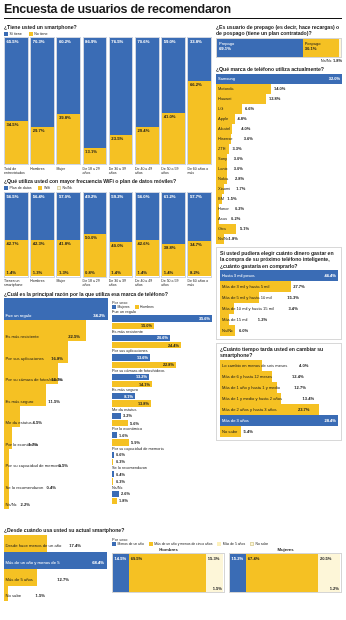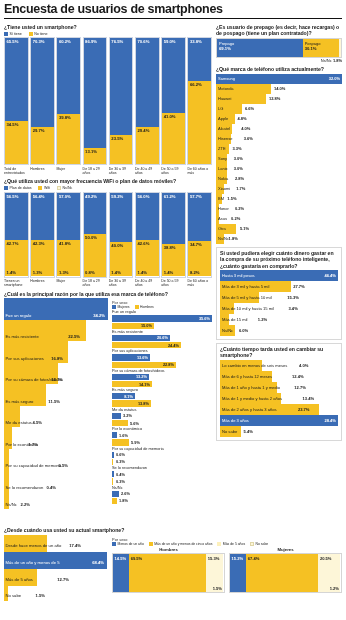--- a/index.html
+++ b/index.html
@@ -107,21 +107,21 @@
 
   .bottom-wrap { display: flex; gap: 5px; margin-top: 2px; }
   .bw-left { width: 104px; }
   .bw-right { width: 232px; }
 </style>
 </head>
 <body>
 
 <div class="page">
 
-  <div class="main-title">Encuesta de usuarios de smartphones</div>
+  <div class="main-title">Encuesta de usuarios de recomendaron</div>
 
   <div class="cols">
 
     <div class="col-left">
 
       <div>
         <div class="qtitle">¿Tiene usted un smartphone?</div>
         <div class="legend">
           <div class="legend-item">
               <span class="swatch sw-blue"></span>

